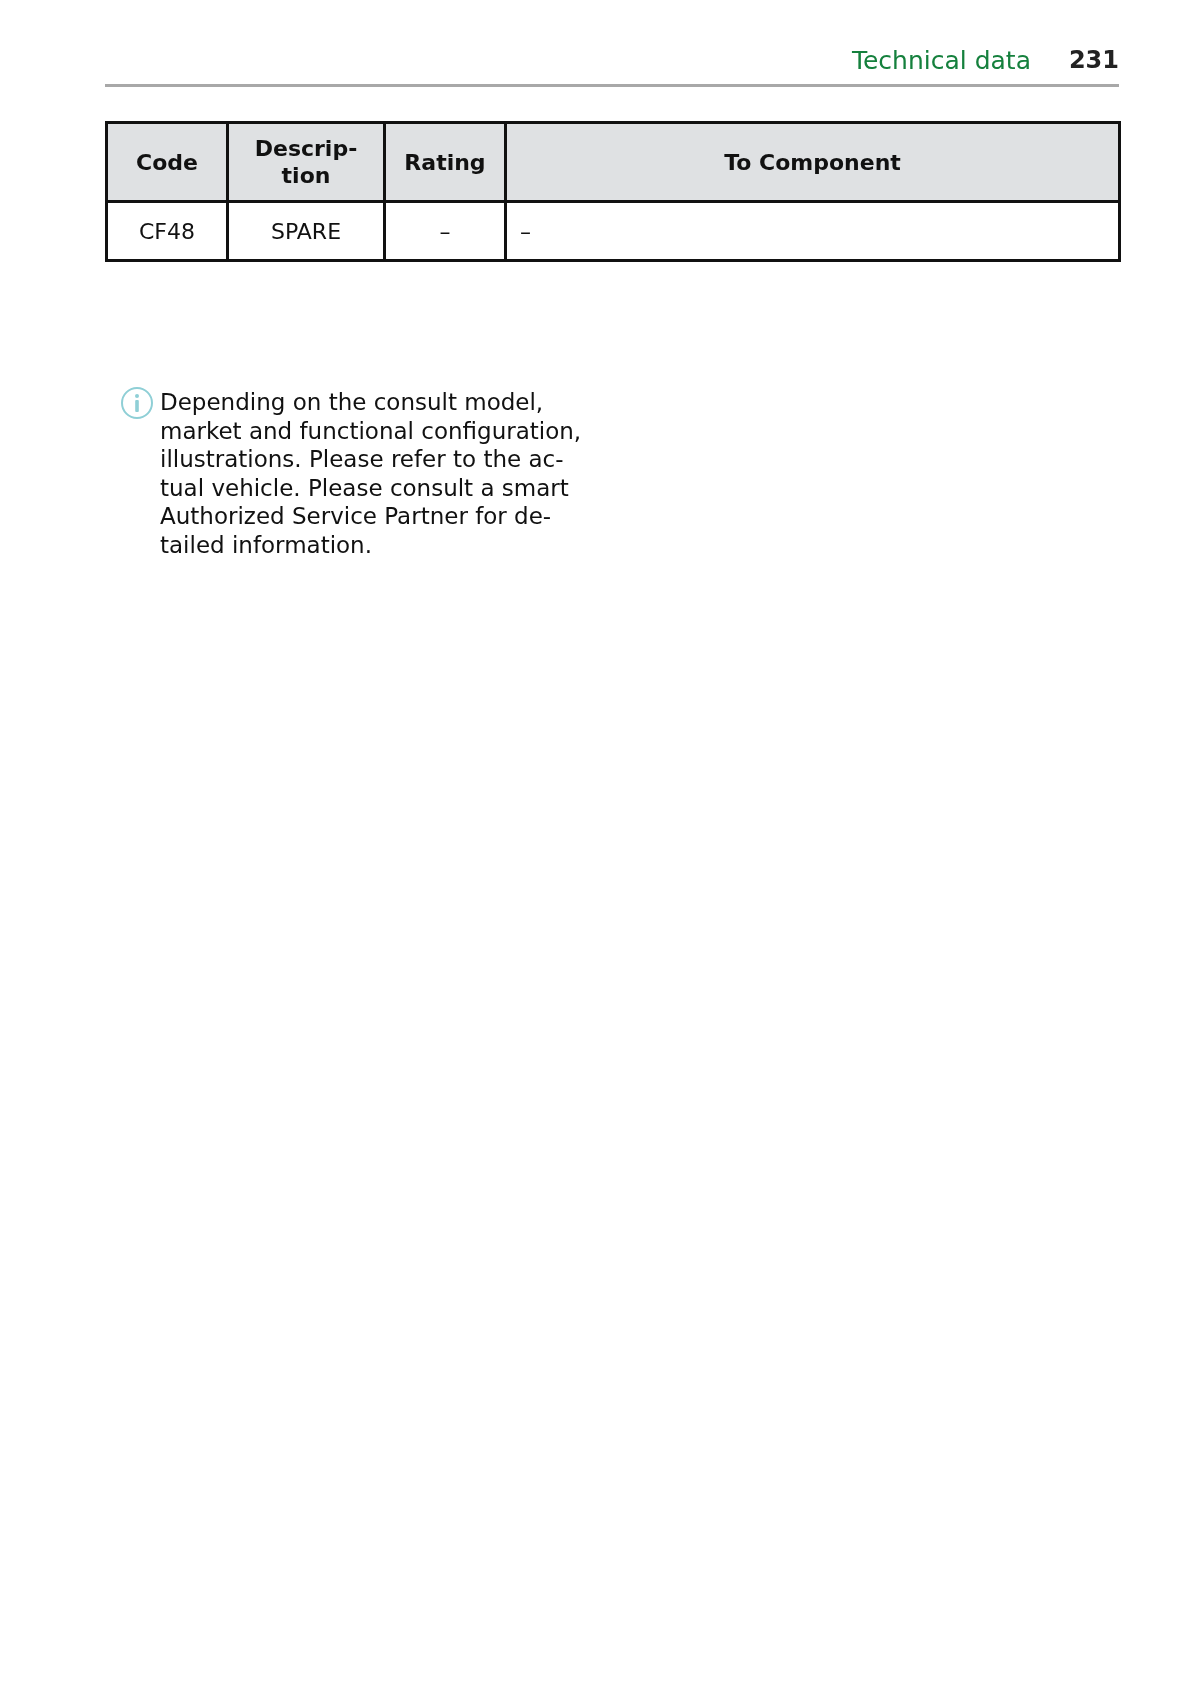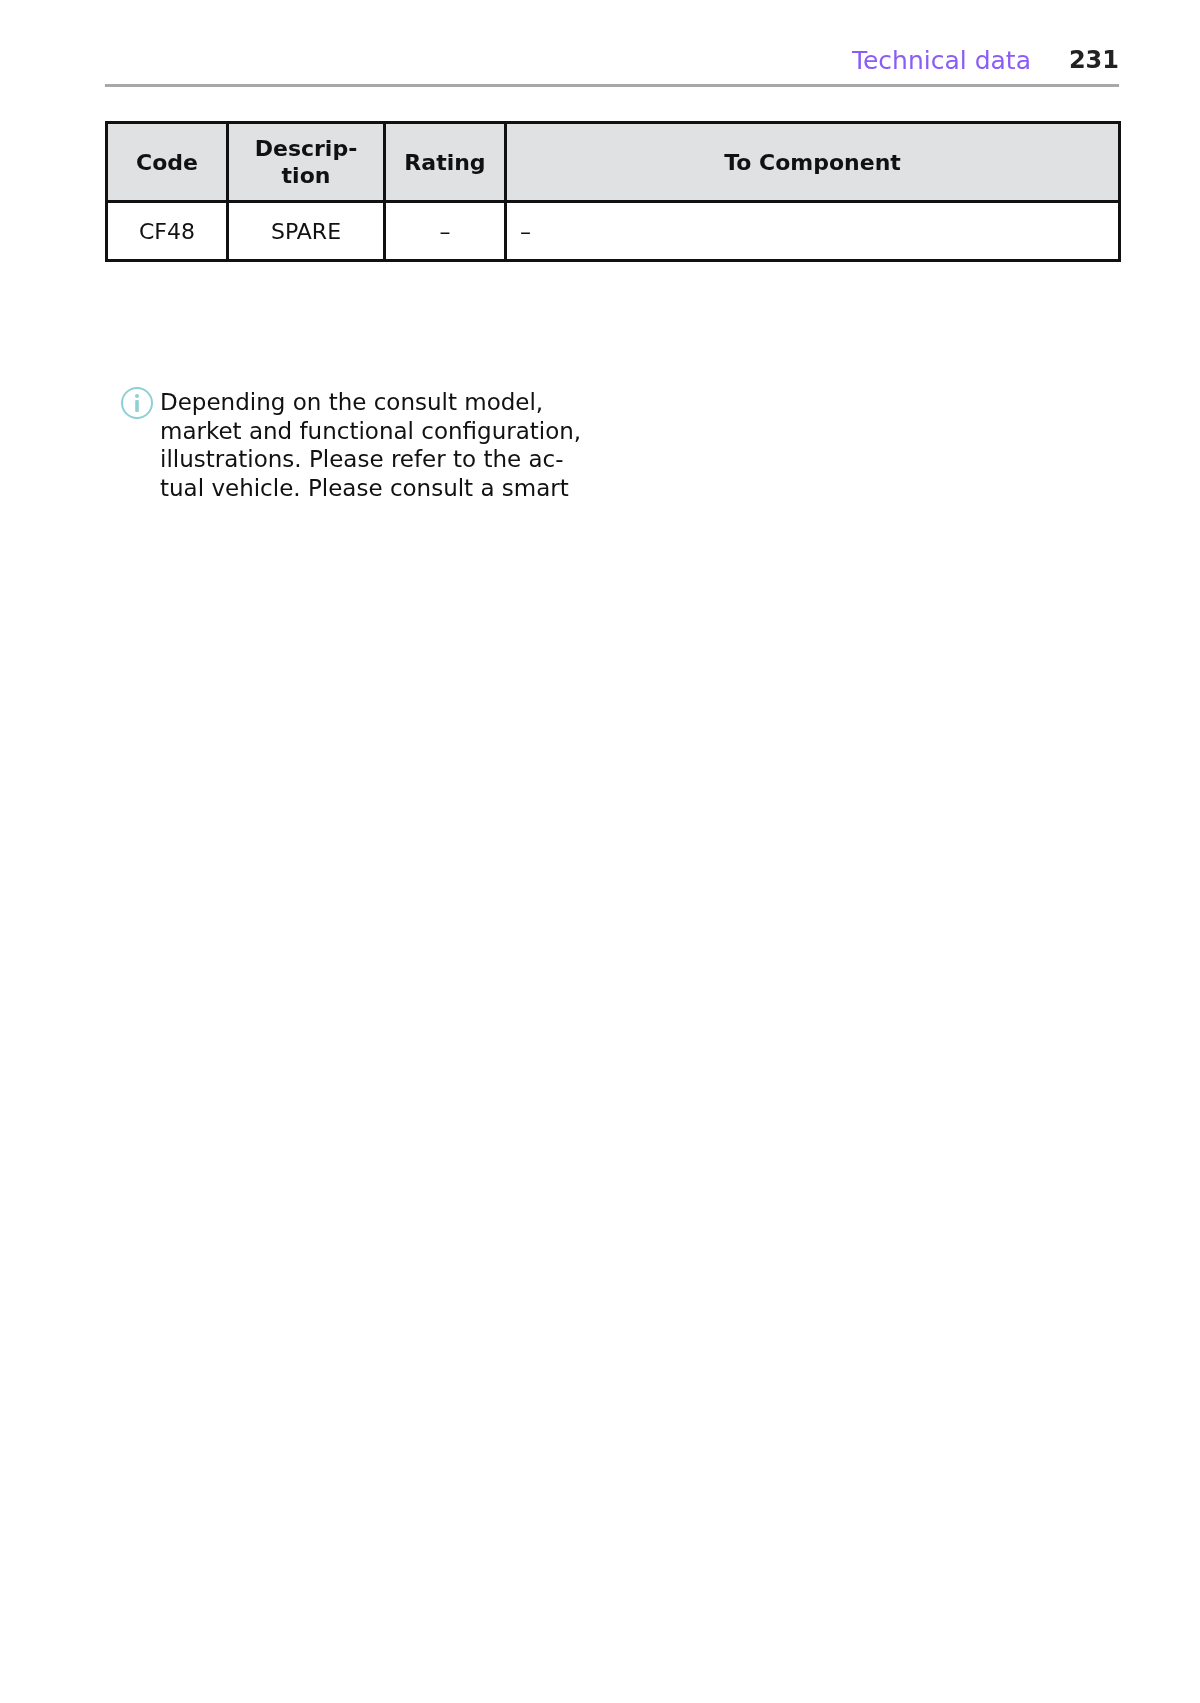--- a/index.html
+++ b/index.html
@@ -1,18 +1,18 @@
 <!DOCTYPE html>
 <html><head>
 <meta charset="utf-8">
 <style>
   html, body { margin:0; padding:0; background:#ffffff; }
   body { width:1200px; height:1703px; position:relative; font-family:"DejaVu Sans", sans-serif; color:#111; }
   .header { position:absolute; left:105px; top:40px; width:1014px; height:44px; border-bottom:3px solid #a8a8a8; }
-  .header-title { position:absolute; right:88px; top:6px; font-size:25px; color:#8b5cf6; }
+  .header-title { position:absolute; right:88px; top:6px; font-size:25px; color:#15803d; }
   .page-number { position:absolute; right:0; top:6px; font-size:24px; font-weight:bold; color:#222;text-align:right; }
   table.fuse-table { position:absolute; left:105px; top:121px; width:1016px; border-collapse:collapse; }
   .fuse-table th, .fuse-table td { border:3px solid #111; font-size:22px; text-align:center; vertical-align:middle; }
   .fuse-table th { background:#dfe1e3; font-weight:bold; height:74px; line-height:27px; }
   .fuse-table td { height:54px; }
   .fuse-table tr.tall td { height:96px; }
   .col-code { width:116px; }
   .col-desc { width:152px; }
   .col-rating { width:116px; }
   .fuse-table td.left { text-align:left; padding-left:13px; line-height:37px; }
@@ -54,14 +54,16 @@
       <circle cx="17" cy="17" r="15" fill="none" stroke="#8fcfd6" stroke-width="2"></circle>
       <circle cx="17" cy="10" r="2" fill="#8fcfd6"></circle>
       <rect x="15.2" y="14" width="3.6" height="12" rx="1" fill="#8fcfd6"></rect>
     </svg>
   </span>
   <div class="note-text">
     <div>Depending on the consult model,</div>
     <div>market and functional configuration,</div>
     <div>illustrations. Please refer to the ac-</div>
     <div>tual vehicle. Please consult a smart</div>
+    <div>Authorized Service Partner for de-</div>
+    <div>tailed information.</div>
   </div>
 </div>
 
 </body></html>

